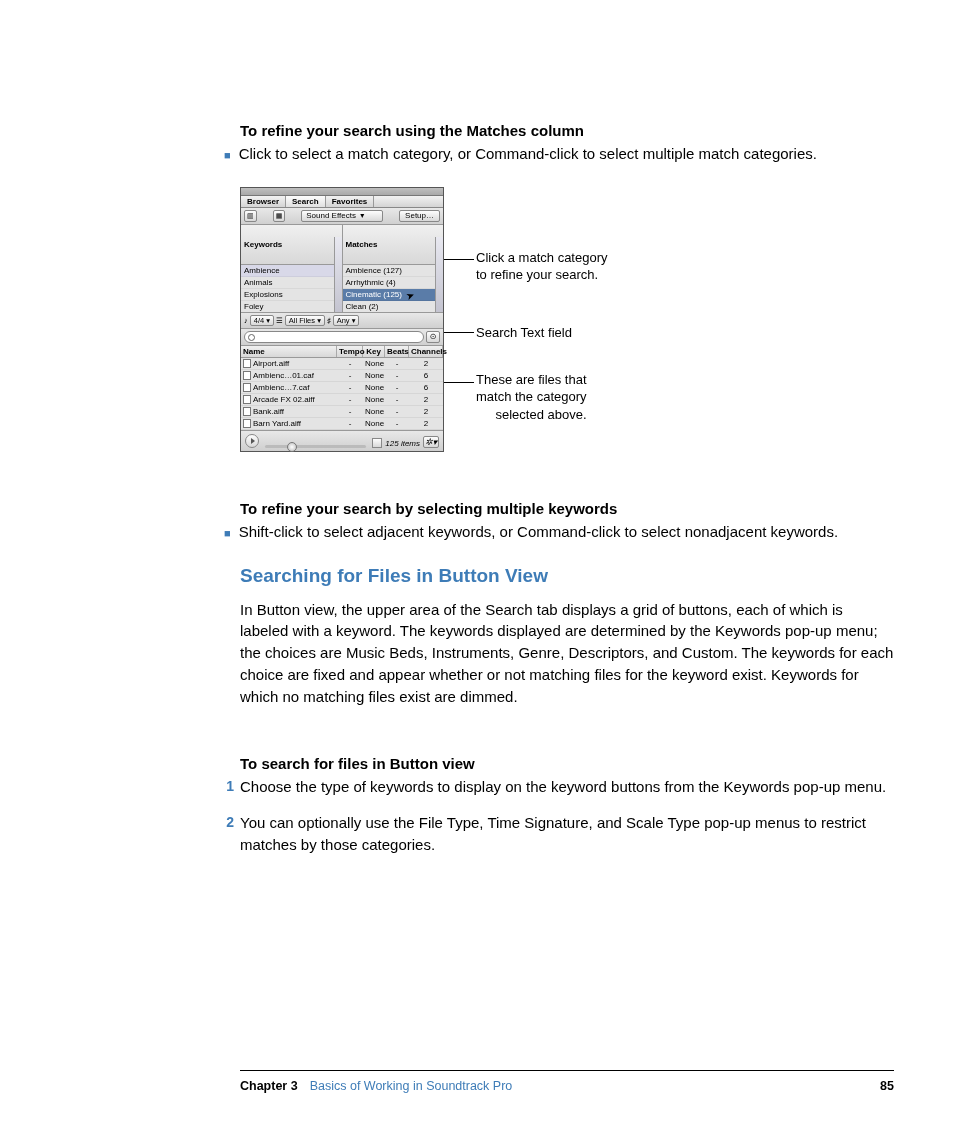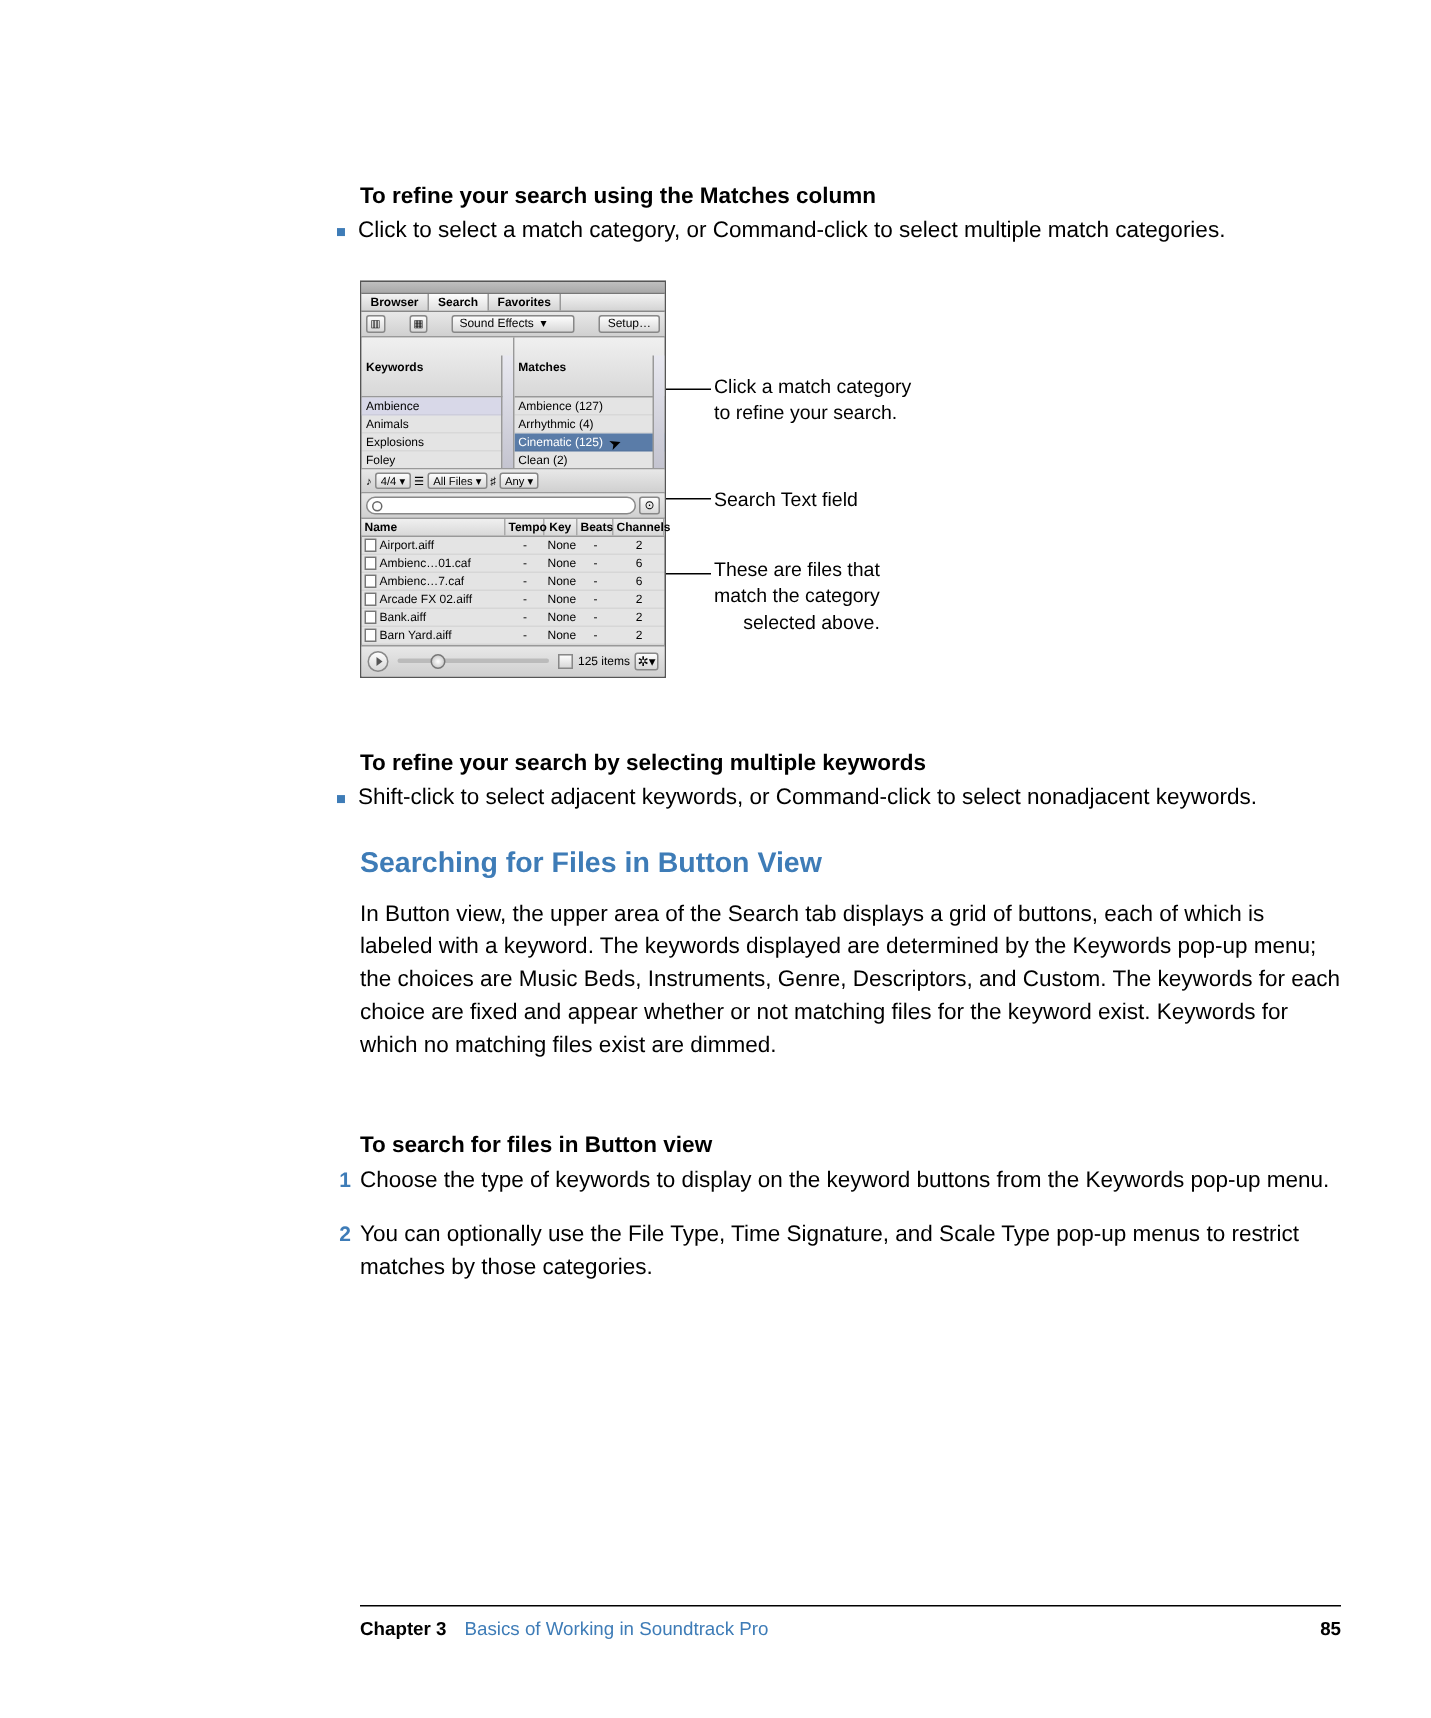--- a/index.html
+++ b/index.html
@@ -253,26 +253,27 @@
   .td.chan { width: 34px; text-align: center;}
   .file-ico {
     width: 8px; height: 9px;
     border: 1px solid #777;
     background: #fff;
     position: relative;
     flex-shrink: 0;
   }
   .bottom-bar {
     display: flex;
-    align-items: center;
+    align-items: flex-end;
     padding: 3px 4px;
     gap: 3px;
     background: linear-gradient(#e8e8e8,#cfcfcf);
     border-top: 1px solid #999;
     font-size: 8px;
+    font-style: italic;
   }
   .play-btn {
     width: 14px; height: 14px;
     border: 1px solid #888;
     border-radius: 50%;
     background: linear-gradient(#fdfdfd,#d8d8d8);
     display: inline-flex;
     align-items: center;
     justify-content: center;
   }

